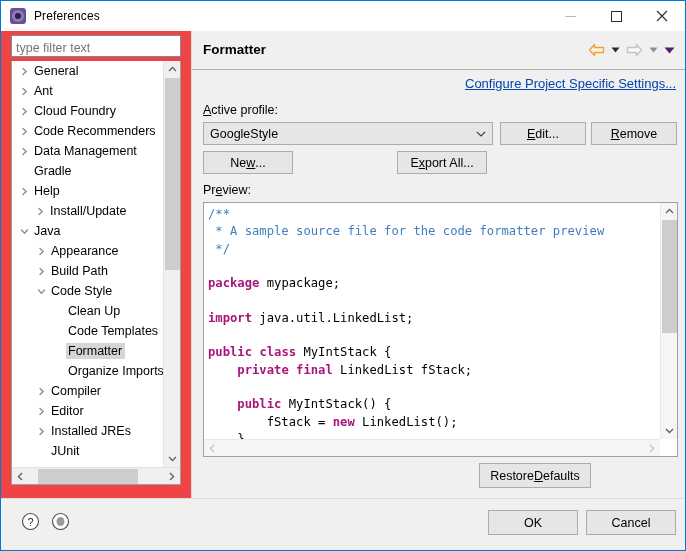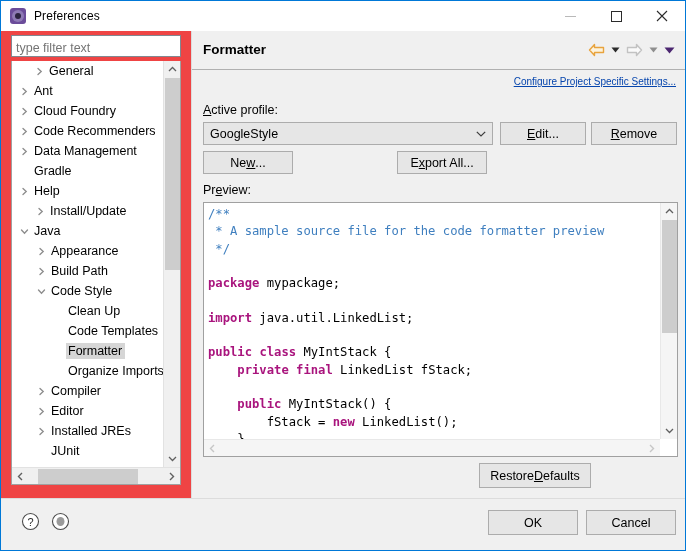--- a/index.html
+++ b/index.html
@@ -232,21 +232,21 @@
     display: flex;
     align-items: center;
     justify-content: center;
   }
   .arrow-slot { width: 22px; height: 20px; }
   .caret-slot { width: 16px; height: 20px; }
 
   .config-link {
     position: absolute;
     right: 9px; top: 45px;
-    font-size: 10px;
+    font-size: 13px;
     color: #0645ad;
     text-decoration: underline;
     cursor: pointer;
   }
   .lbl-active {
     position: absolute;
     left: 11px; top: 72px;
     font-size: 12.5px;
   }
   .mn { text-decoration: underline; }
@@ -430,21 +430,21 @@
             <path d="M1 1 L11 11 M11 1 L1 11" stroke="#2b2b2b" stroke-width="1.1" fill="none"></path>
           </svg>
       </div>
     </div>
   </div>
 
   <input class="filter-box" type="text" placeholder="type filter text" style="">
 
   <div class="tree-pane">
     <div class="tree-clip" id="tree-list">
-        <div class="tree-row" style="padding-left: 4px; margin-left: 15px;">
+        <div class="tree-row" style="padding-left: 4px;">
           <span class="twisty"><svg width="9" height="9" viewBox="0 0 9 9">
               <path d="M3 1.5 L6.2 4.5 L3 7.5" stroke="#8d8d8d" stroke-width="1.35" fill="none" stroke-linecap="round"></path>
             </svg></span>
           <span class="tree-label">General</span>
         </div>
         <div class="tree-row" style="padding-left: 4px;">
           <span class="twisty"><svg width="9" height="9" viewBox="0 0 9 9">
               <path d="M3 1.5 L6.2 4.5 L3 7.5" stroke="#8d8d8d" stroke-width="1.35" fill="none" stroke-linecap="round"></path>
             </svg></span>
           <span class="tree-label">Ant</span>

